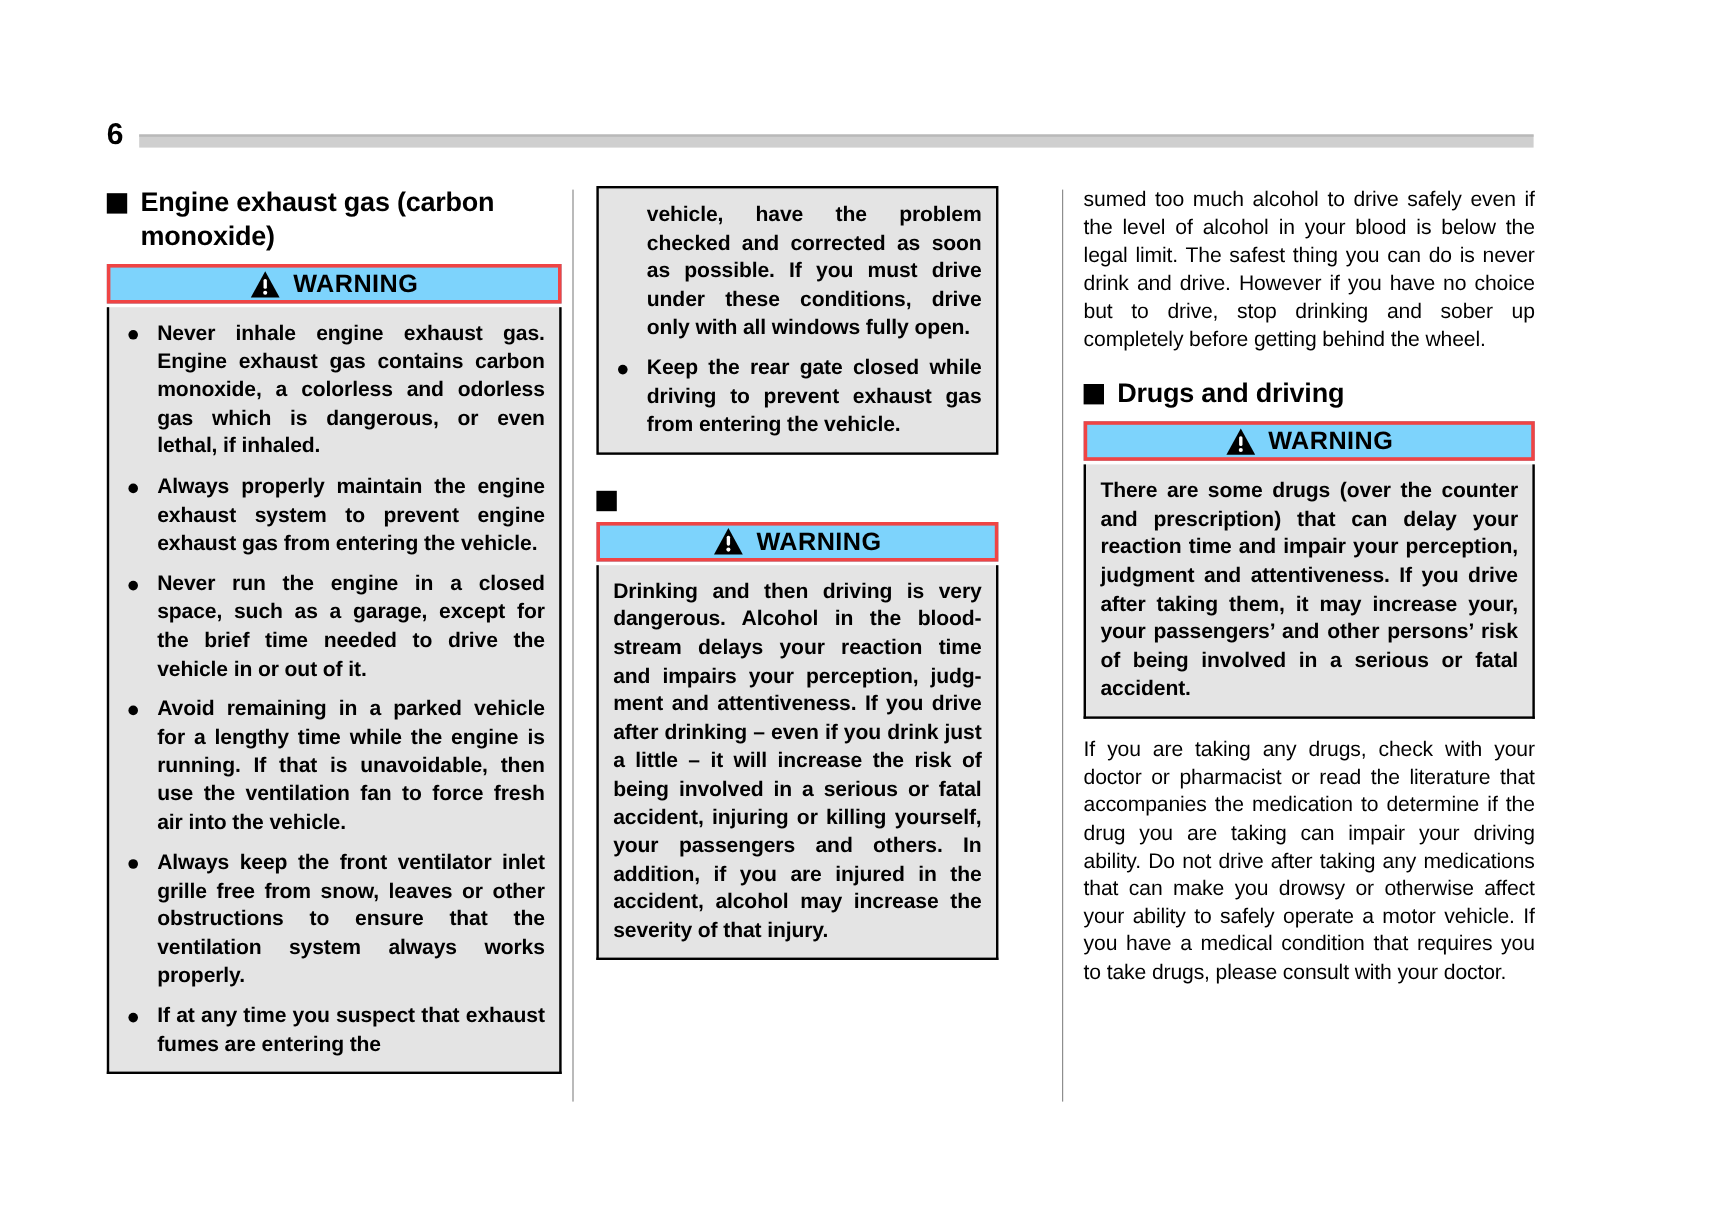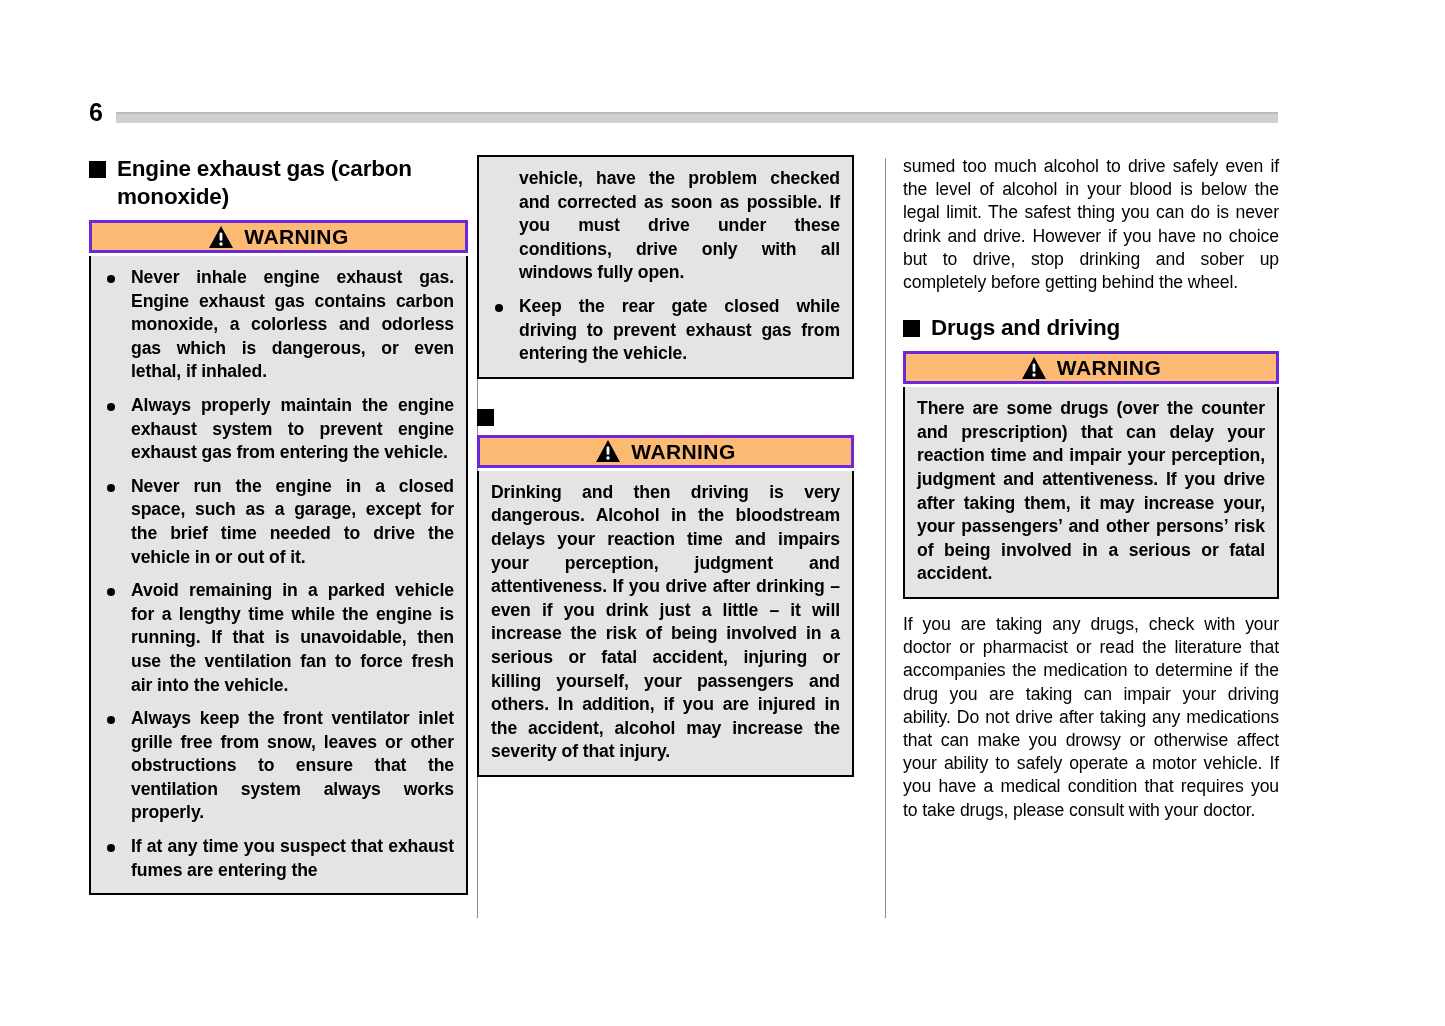--- a/index.html
+++ b/index.html
@@ -51,21 +51,21 @@
     top: 0;
     width: 1445px;
     height: 1026px;
     border-radius: 28px;
   }
   .column {
     position: absolute;
     top: 155px;
   }
   #col-1 { left: 89px;  width: 379px; }
-  #col-2 { left: 477px; width: 377px; }
+  #col-2 { left: 497px; width: 335px; }
   #col-3 { left: 903px; width: 376px; }
 
   .col-divider {
     position: absolute;
     top: 158px;
     width: 1px;
     height: 760px;
     background: #8e8e8e;
   }
   #divider-1 { left: 477px; }
@@ -89,22 +89,22 @@
     background: #000;
     margin-right: 11px;
     margin-top: 6px;
   }
   .section-heading-text {
     display: block;
   }
 
   
   .warning-header {
-    border: 3px solid #6d28d9;
-    background: #fdba74;
+    border: 3px solid #ef4444;
+    background: #7dd3fc;
     height: 33px;
     display: flex;
     align-items: center;
     justify-content: center;
     box-sizing: border-box;
   }
   .warn-tri {
     flex: 0 0 auto;
     margin-right: 10px;
     display: block;

